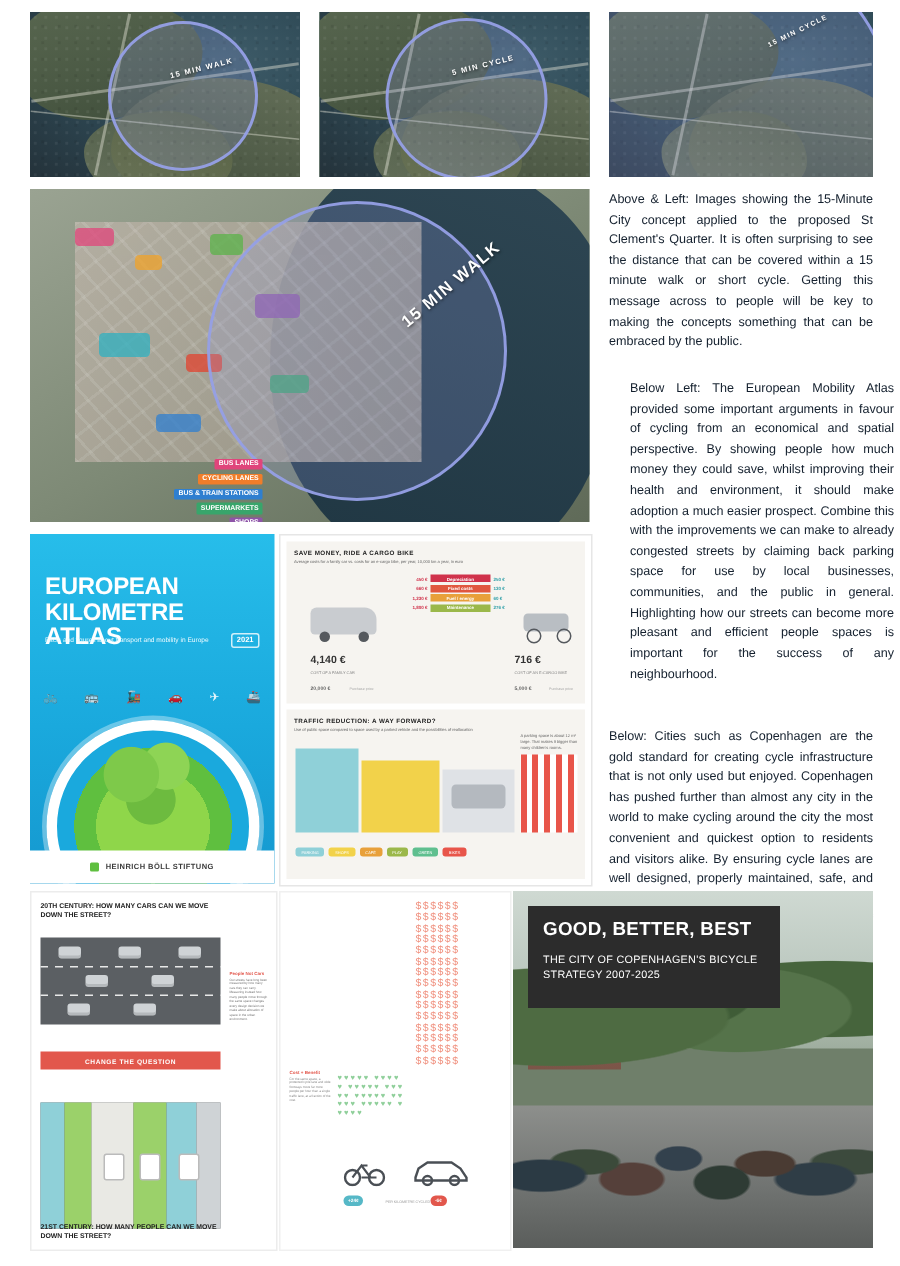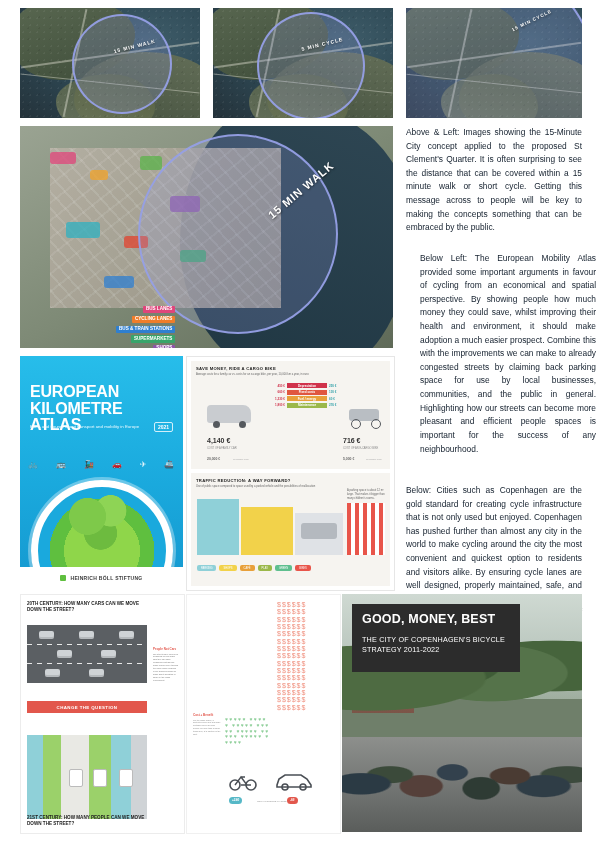--- a/index.html
+++ b/index.html
@@ -559,18 +559,18 @@
     <span class="pill-lab" style="left:70px;top:205px;">PER KILOMETRE CYCLED</span>
   </div>
 
   <div id="cph">
     <div class="sky"></div>
     <div class="building"></div>
     <div class="trees"></div>
     <div class="road"></div>
     <div class="crowd"></div>
     <div class="banner">
-      <div class="b1">GOOD, MONEY, BEST</div>
-      <div class="b2">THE CITY OF COPENHAGEN'S BICYCLE STRATEGY 2011-2022</div>
+      <div class="b1">GOOD, BETTER, BEST</div>
+      <div class="b2">THE CITY OF COPENHAGEN'S BICYCLE STRATEGY 2007-2025</div>
     </div>
   </div>
 
 </div>
 
 </body></html>

